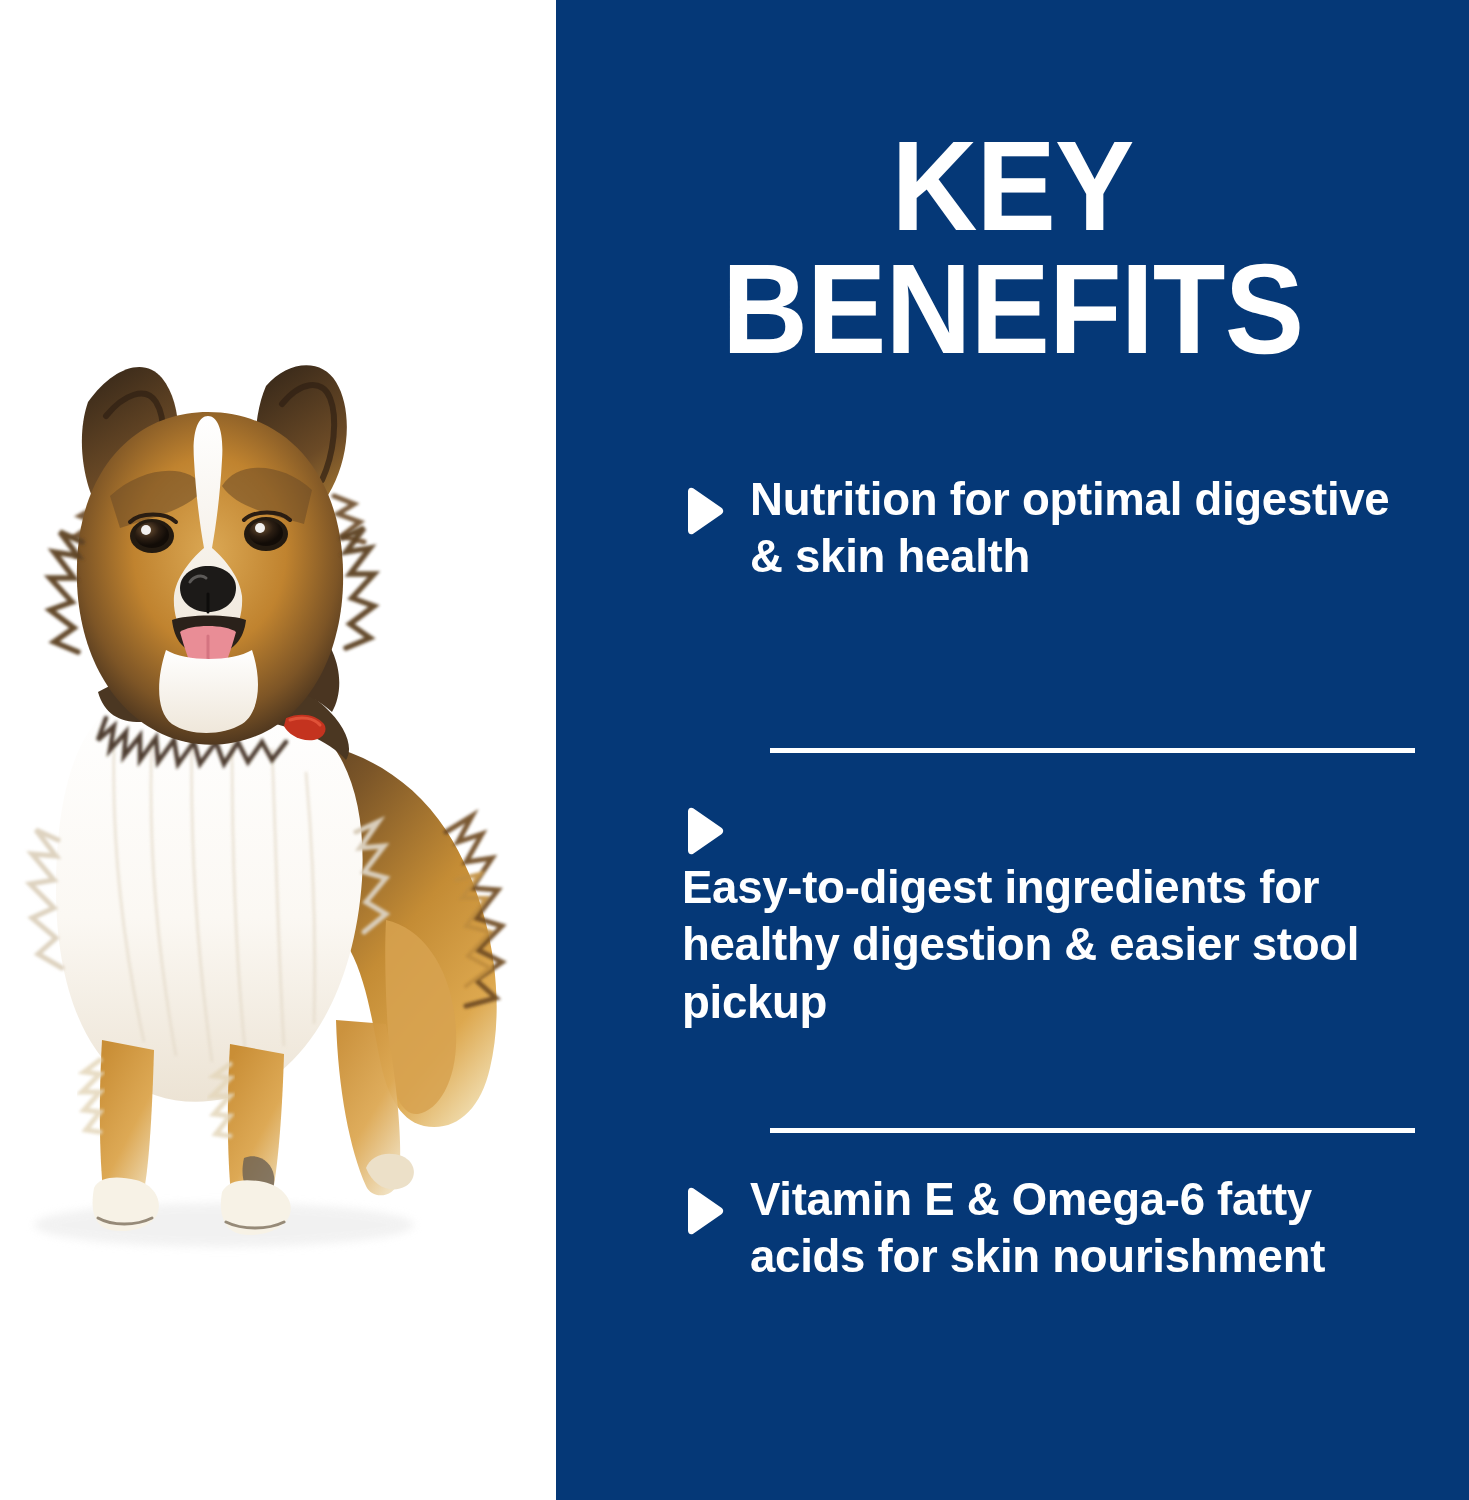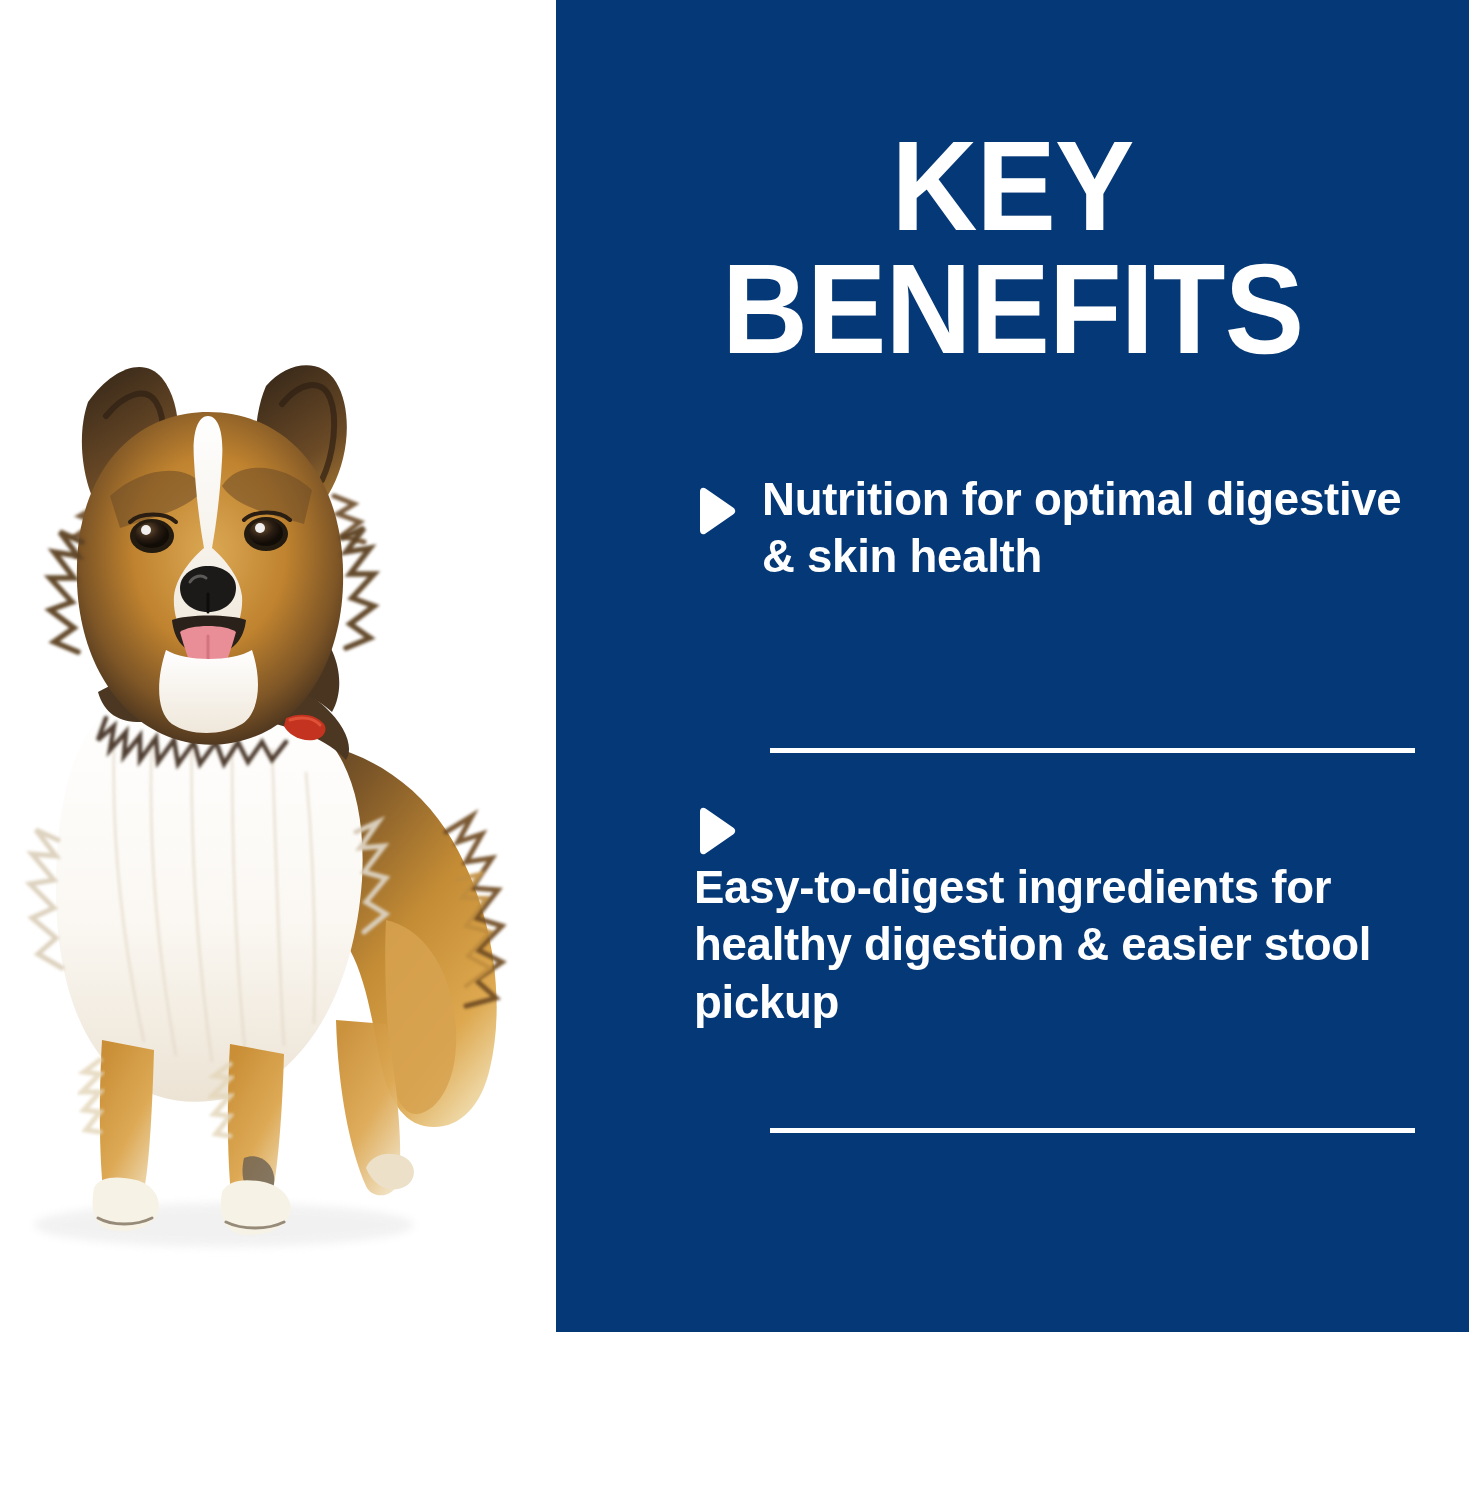--- a/index.html
+++ b/index.html
@@ -43,21 +43,21 @@
     height: 940px;
     display: block;
   }
 
   
   .benefits-panel {
     position: absolute;
     left: 556px;
     top: 0;
     width: 913px;
-    height: 1332px;
+    height: 1500px;
     background: #053877;
   }
 
   .panel-title {
     position: absolute;
     left: 0;
     top: 126px;
     width: 913px;
     text-align: center;
     color: #ffffff;
@@ -78,21 +78,21 @@
   .benefits-list {
     position: absolute;
     left: 0;
     top: 470px;
     width: 913px;
     height: 920px;
   }
 
   .benefit-row {
     position: absolute;
-    left: 138px;
+    left: 126px;
     width: 740px;
     display: flex;
     align-items: flex-start;
     justify-content: flex-end;
   }
   .benefit-row[data-index="0"] { top: 0px; }
   .benefit-row[data-index="1"] { top: 320px; flex-direction: column; }
   .benefit-row[data-index="2"] { top: 700px; }
 
   .bullet-marker {
@@ -355,17 +355,26 @@
           <svg viewBox="0 0 44 52" xmlns="http://www.w3.org/2000/svg" aria-hidden="true">
             <path d="M6 5.5 C6 2.4 8.6 0.7 11.2 2.3 L39.4 21.8 C41.8 23.4 41.8 26.6 39.4 28.2
                      L11.2 47.7 C8.6 49.3 6 47.6 6 44.5 Z" fill="#ffffff"></path>
           </svg>
         </span>
         <span class="benefit-text">Easy-to-digest ingredients for healthy digestion &amp; easier stool pickup</span>
       </div>
 
       <div class="benefit-divider" data-index="1"></div>
 
+      <div class="benefit-row" data-index="2">
+        <span class="bullet-marker">
+          <svg viewBox="0 0 44 52" xmlns="http://www.w3.org/2000/svg" aria-hidden="true">
+            <path d="M6 5.5 C6 2.4 8.6 0.7 11.2 2.3 L39.4 21.8 C41.8 23.4 41.8 26.6 39.4 28.2
+                     L11.2 47.7 C8.6 49.3 6 47.6 6 44.5 Z" fill="#ffffff"></path>
+          </svg>
+        </span>
+        <span class="benefit-text">Vitamin E &amp; Omega-6 fatty acids for skin nourishment</span>
+      </div>
 
     </div>
   </div>
 
 </div>
 
 </body></html>

